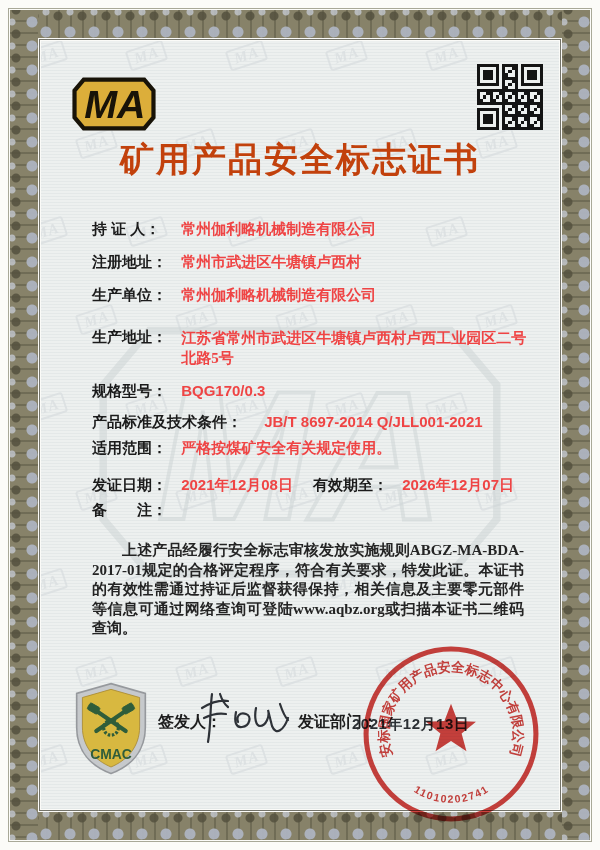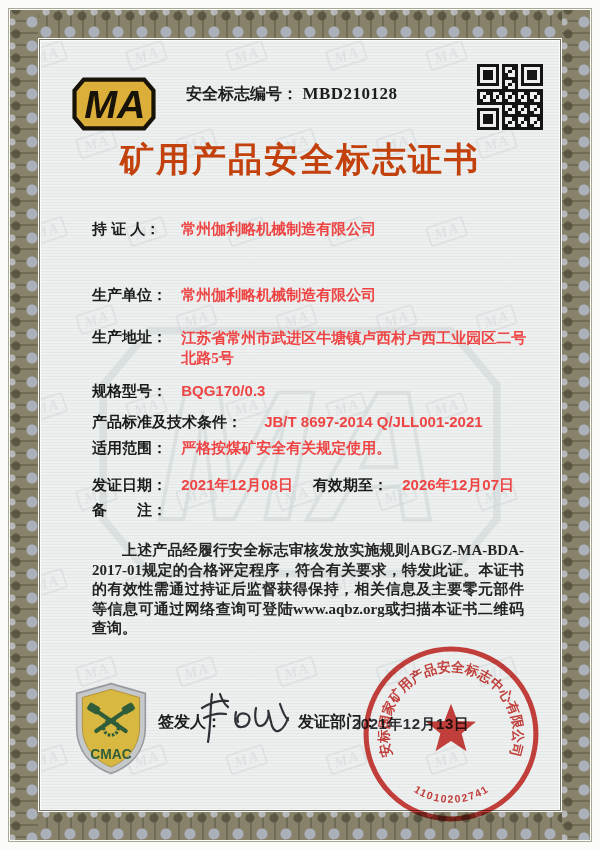--- a/index.html
+++ b/index.html
@@ -117,24 +117,20 @@
   <svg class="center-wm" width="430" height="268" viewBox="0 0 100 64">
     <polygon points="14,3 86,3 97,16 97,48 86,61 14,61 3,48 3,16" fill="none" stroke="#ccd3d4" stroke-width="1.8"></polygon>
     <text x="50" y="48" text-anchor="middle" font-size="44" font-weight="bold" font-style="italic" fill="none" stroke="#ccd3d4" stroke-width="0.9" font-family="Liberation Sans, sans-serif">MA</text>
   </svg>
 
   <svg class="abs" style="left:72px;top:77px;" width="84" height="54" viewBox="0 0 100 64">
     <polygon points="14,3 86,3 97,16 97,48 86,61 14,61 3,48 3,16" fill="#dcae3a" stroke="#181308" stroke-width="5"></polygon>
     <text x="51" y="49" text-anchor="middle" font-size="47" font-weight="bold" font-style="italic" fill="#181308" font-family="Liberation Sans, sans-serif">MA</text>
   </svg>
 
-  <div class="abs certno">
-    <span>安全标志编号：</span>
-    <span class="no">MBD210128</span>
-  </div>
 
   <svg class="abs qr" width="66" height="66" viewBox="0 0 21 21" shape-rendering="crispEdges">
     <rect x="0" y="0" width="21" height="21" fill="#edf0ef"></rect>
     <g id="qr-data" fill="#141414">
         <rect x="8" y="0" width="1" height="1"></rect>
         <rect x="9" y="0" width="1" height="1"></rect>
         <rect x="10" y="0" width="1" height="1"></rect>
         <rect x="11" y="0" width="1" height="1"></rect>
         <rect x="12" y="0" width="1" height="1"></rect>
         <rect x="8" y="1" width="1" height="1"></rect>
@@ -308,20 +304,24 @@
     <path d="M1,1h5v5h-5z M15,1h5v5h-5z M1,15h5v5h-5z" fill="#edf0ef"></path>
     <path d="M2,2h3v3h-3z M16,2h3v3h-3z M2,16h3v3h-3z" fill="#141414"></path>
   </svg>
 
   <div class="abs title">矿用产品安全标志证书</div>
 
   <div class="abs row" style="top:220px;">
     <span class="label">持 证 人：</span>
     <span class="value">常州伽利略机械制造有限公司</span>
   </div>
+  <div class="abs row" style="top:253px;">
+    <span class="label">注册地址：</span>
+    <span class="value">常州市武进区牛塘镇卢西村</span>
+  </div>
   <div class="abs row" style="top:286px;">
     <span class="label">生产单位：</span>
     <span class="value">常州伽利略机械制造有限公司</span>
   </div>
   <div class="abs row" style="top:328px;">
     <span class="label">生产地址：</span>
     <span class="value wrap">江苏省常州市武进区牛塘镇卢西村卢西工业园区二号北路5号</span>
   </div>
   <div class="abs row" style="top:382px;">
     <span class="label">规格型号：</span>

